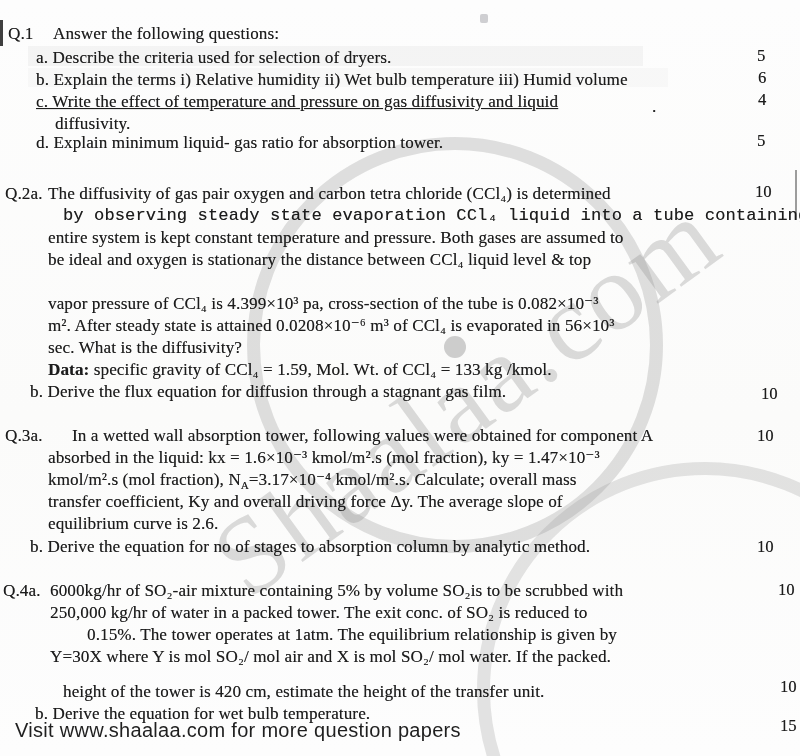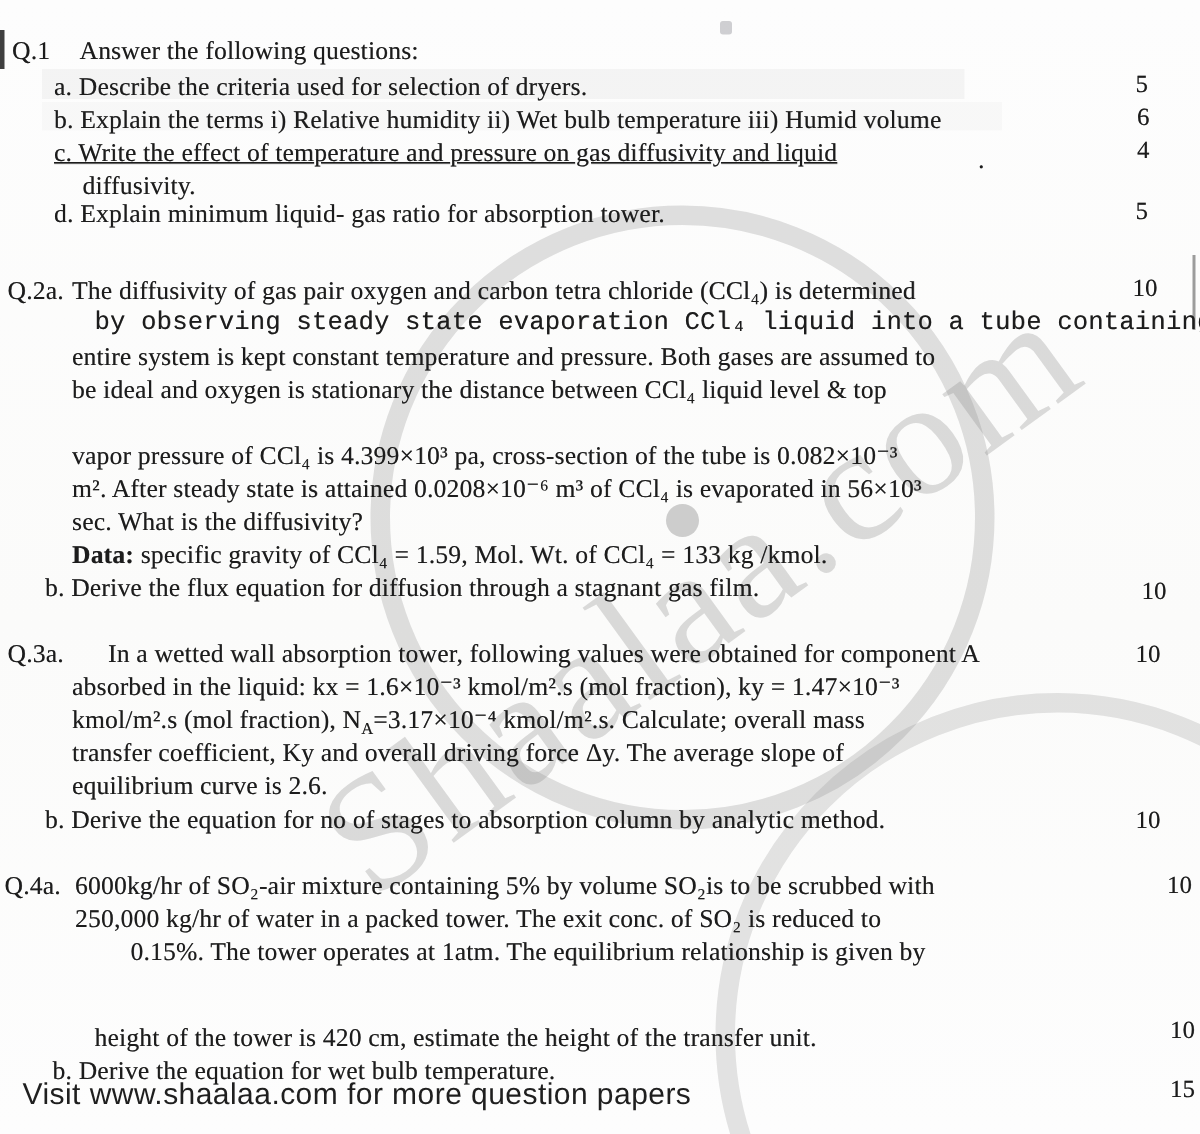--- a/index.html
+++ b/index.html
@@ -112,20 +112,21 @@
   <div class="row" style="left:48px;top:514px;">equilibrium curve is 2.6.</div>
 
   <div class="row" style="left:30px;top:537px;">b. Derive the equation for no of stages to absorption column by analytic method.</div>
   <div class="mark" style="left:757px;top:537px;">10</div>
 
   <div class="row" style="left:3px;top:581px;">Q.4a.</div>
   <div class="mark" style="left:778px;top:580px;">10</div>
   <div class="row" style="left:50px;top:581px;">6000kg/hr of SO₂-air mixture containing 5% by volume SO₂is to be scrubbed with</div>
   <div class="row" style="left:50px;top:603px;">250,000 kg/hr of water in a packed tower. The exit conc. of SO₂ is reduced to</div>
   <div class="row" style="left:50px;top:625px;margin-left:37px;">0.15%. The tower operates at 1atm. The equilibrium relationship is given by</div>
+  <div class="row" style="left:50px;top:647px;">Y=30X where Y is mol SO₂/ mol air and X is mol SO₂/ mol water. If the packed.</div>
 
   <div class="row" style="left:63px;top:682px;">height of the tower is 420 cm, estimate the height of the transfer unit.</div>
   <div class="mark" style="left:780px;top:677px;">10</div>
 
   <div class="row" style="left:35px;top:704px;">b. Derive the equation for wet bulb temperature.</div>
   <div class="mark" style="left:780px;top:716px;">15</div>
 
   <div class="footer">Visit www.shaalaa.com for more question papers</div>
 
 </div>

